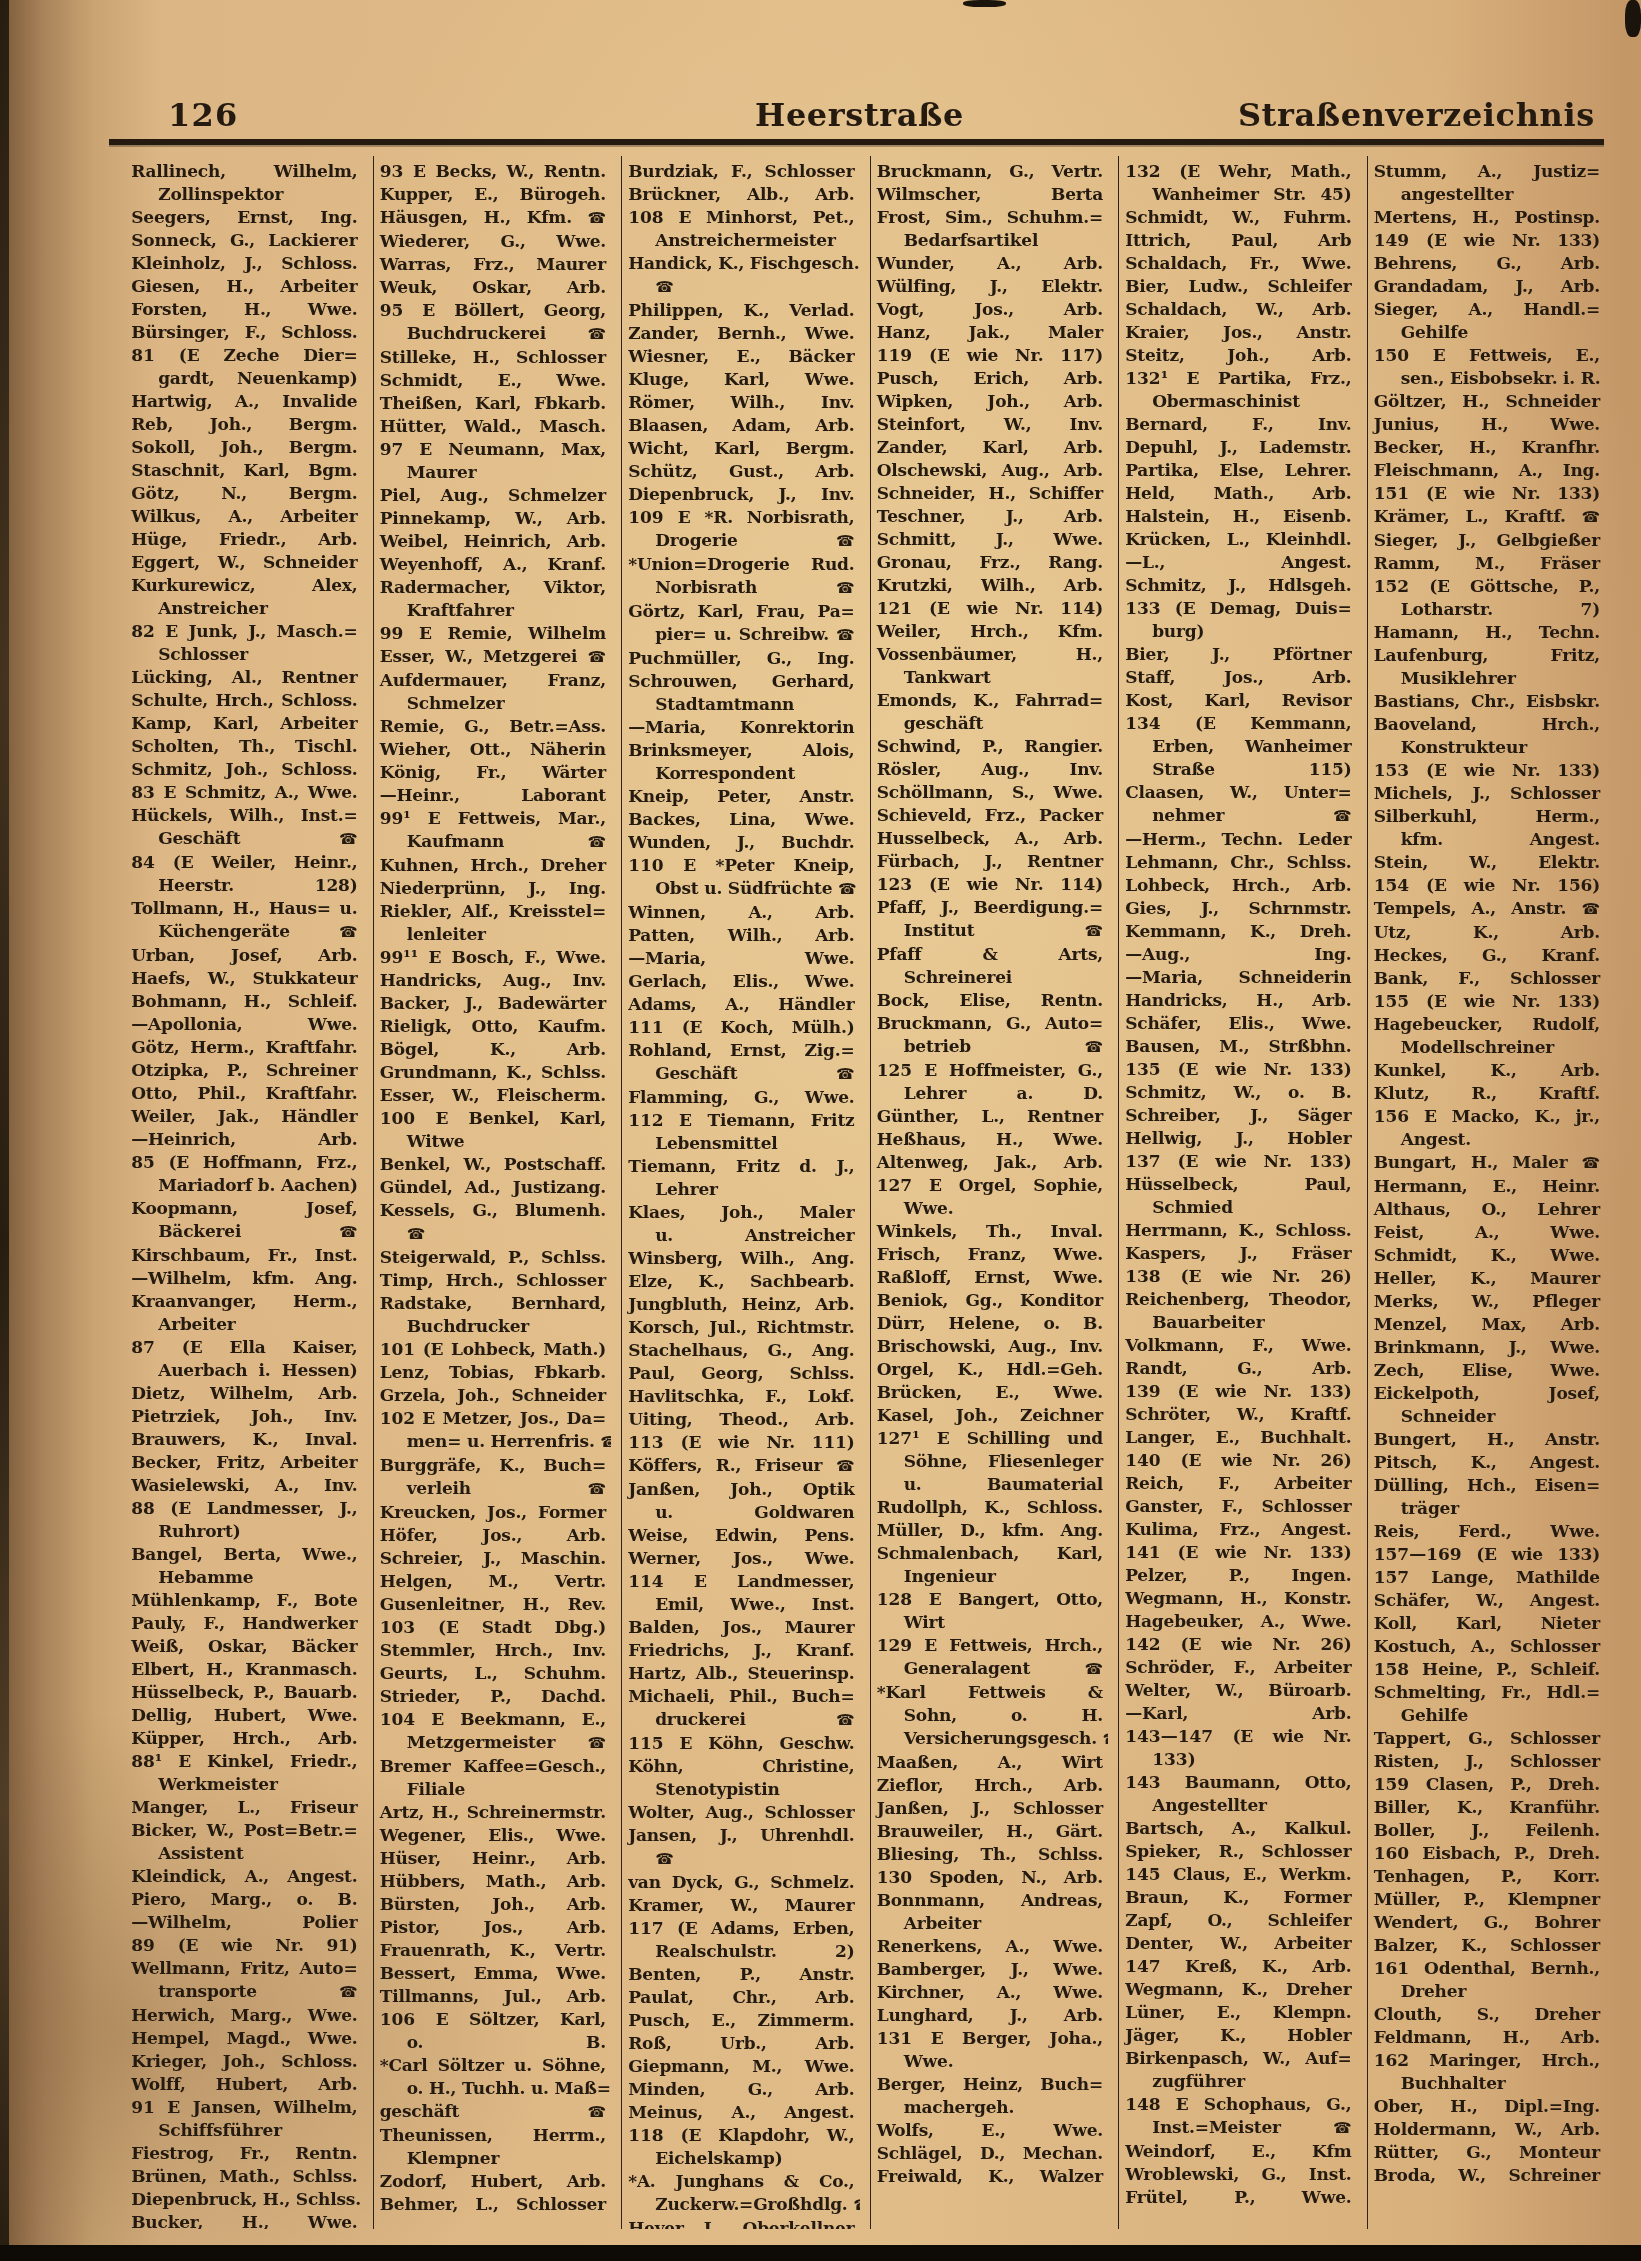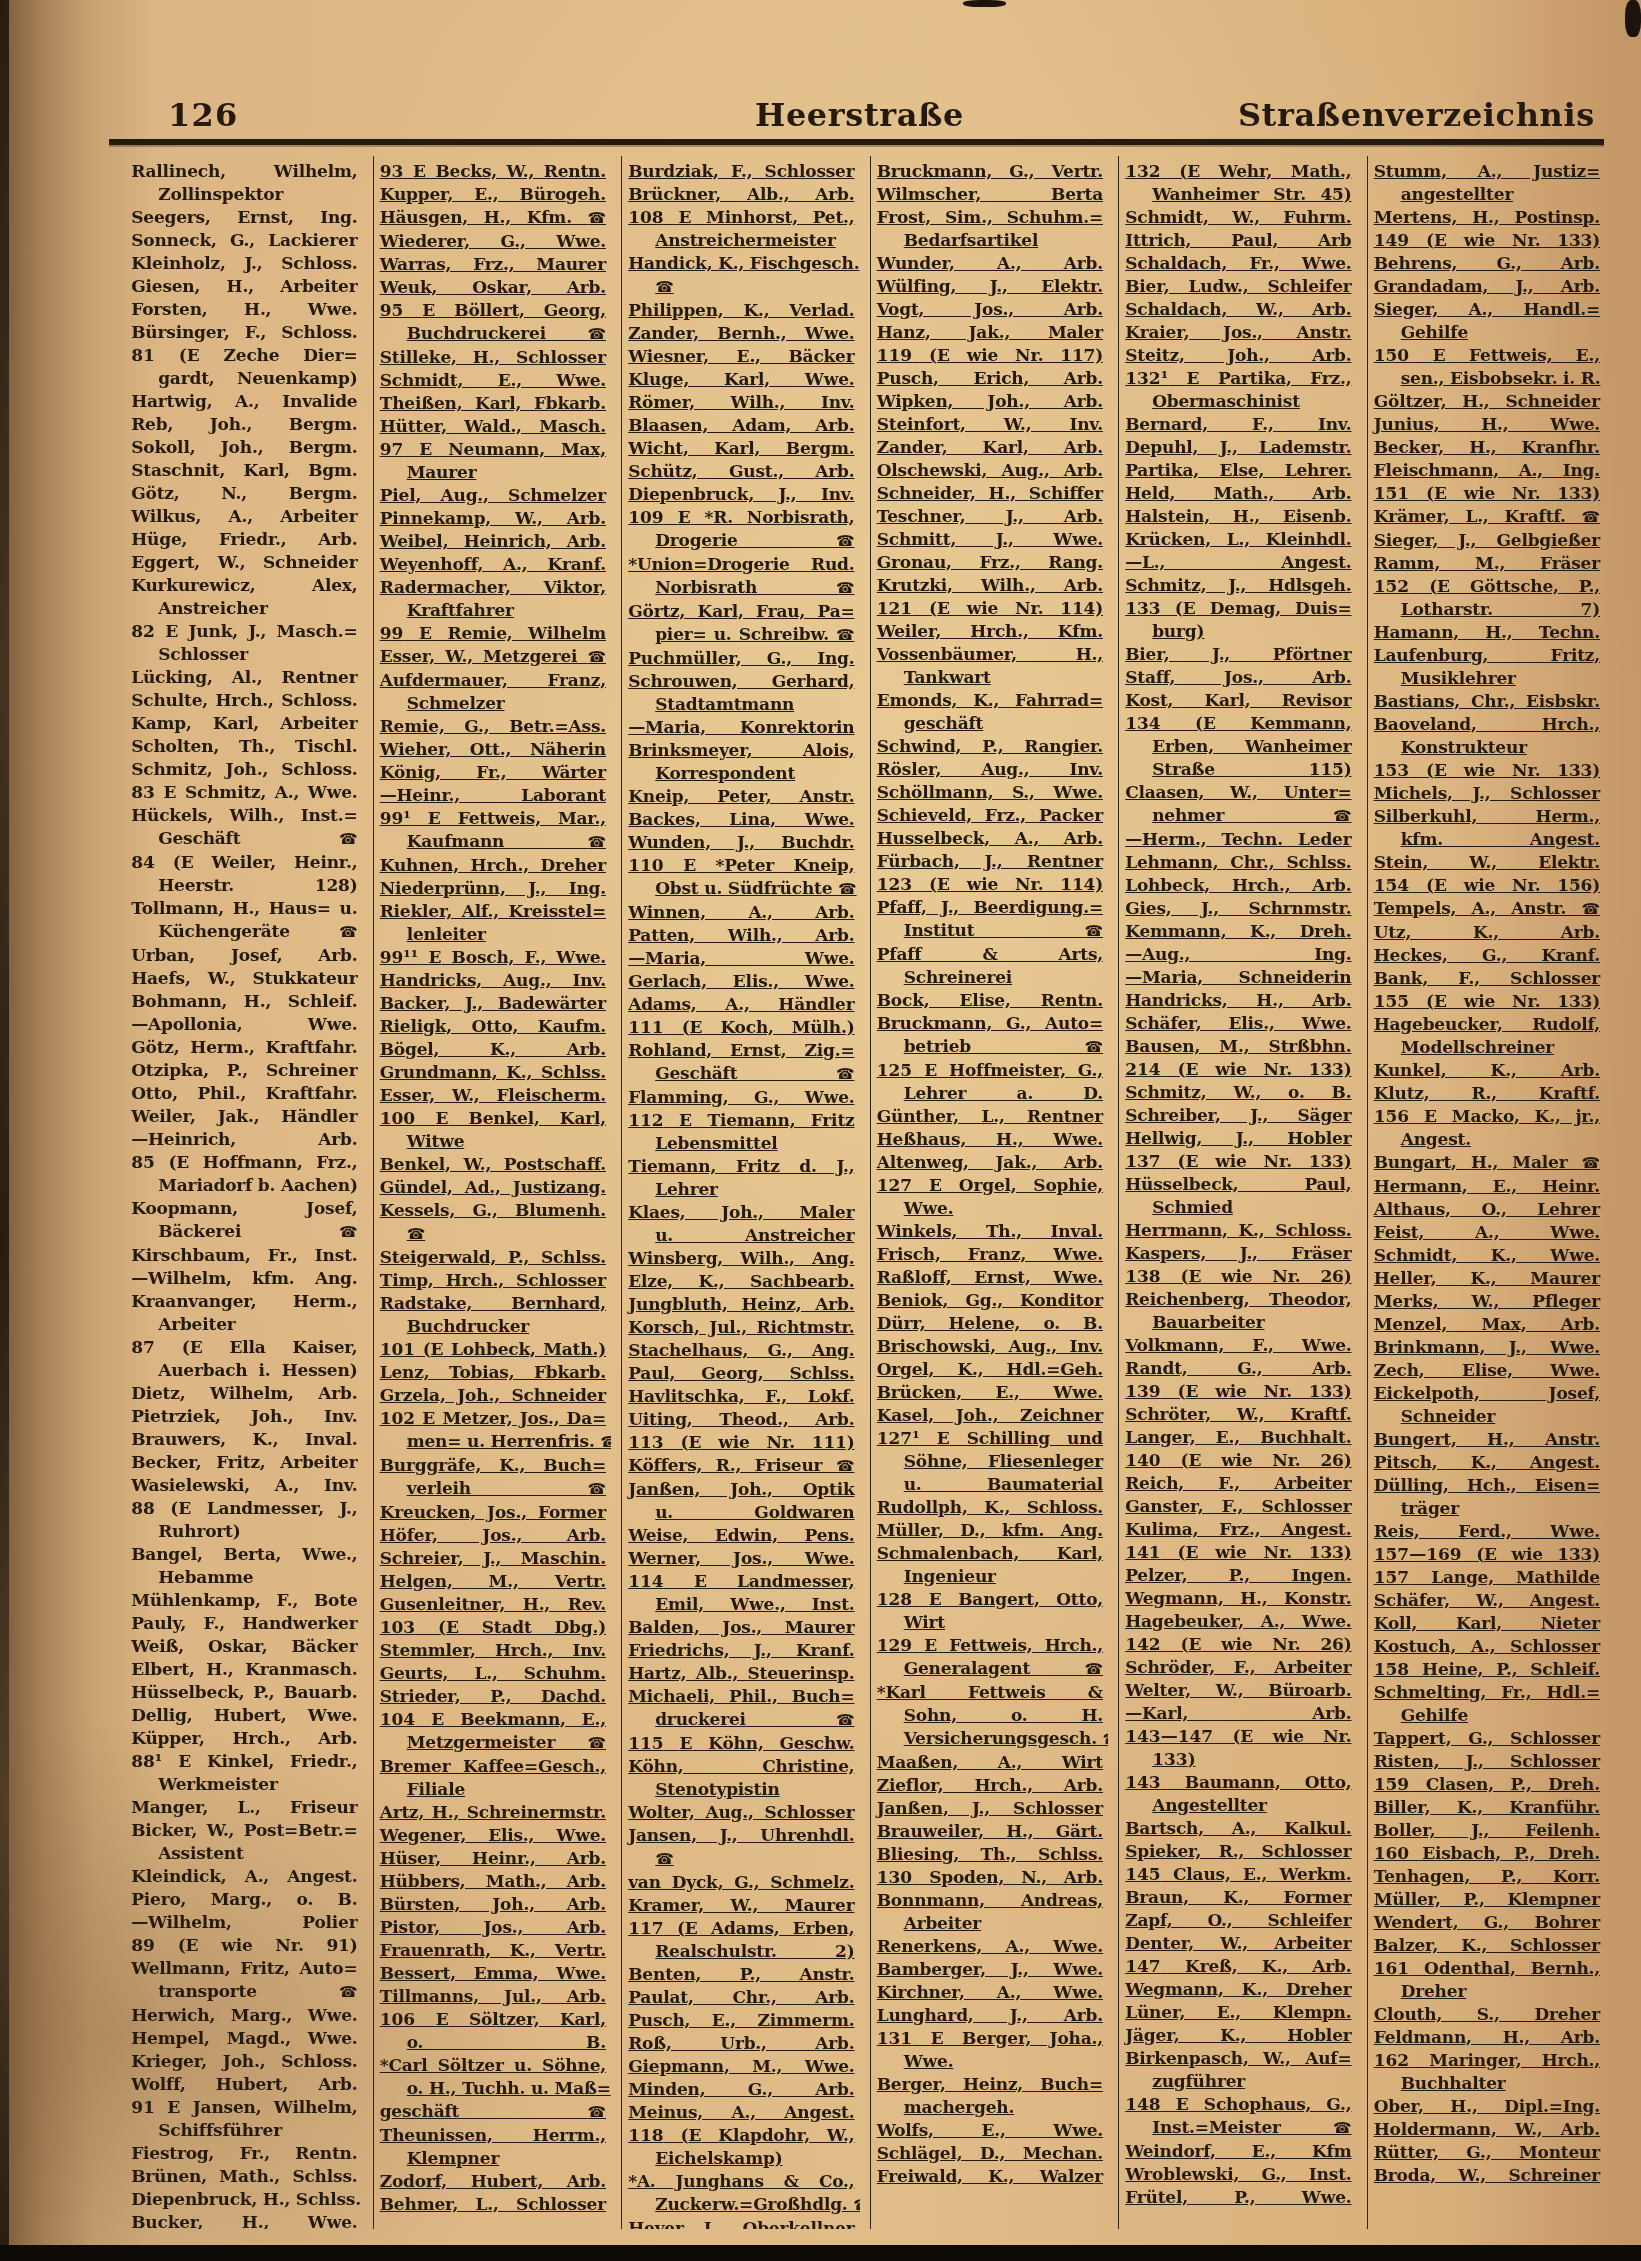--- a/index.html
+++ b/index.html
@@ -14,21 +14,21 @@
     background:linear-gradient(180deg,#171209 0%,#3a2b1a 30%,#171209 55%,#4a3823 80%,#171209 100%);opacity:.85;}
   .edge-bottom{position:absolute;left:0;bottom:0;width:100%;height:16px;background:#0e0b07;}
   .artifact{position:absolute;background:#1b140c;border-radius:40%;}
   .hdr{position:absolute;left:118px;right:40px;top:93px;height:41px;font-weight:bold;font-size:32px;}
   .hdr .pgno{position:absolute;left:50px;top:2.5px;letter-spacing:1.2px;}
   .hdr .ctr{position:absolute;left:0;right:0;top:2.5px;text-align:center;letter-spacing:0.6px;}
   .hdr .rgt{position:absolute;right:6.2px;top:2.5px;letter-spacing:0.6px;margin-left:34px;}
   .hrule{position:absolute;left:109px;right:37px;top:139px;height:5.6px;background:#241a10;box-shadow:0 1.9px 0 rgba(36,26,16,.35);}
   .cols{position:absolute;left:115px;right:36px;top:156px;bottom:32px;display:flex;}
   .col{flex:1 1 0;padding:3.7px 5px 0 6.2px;overflow:hidden;margin-left:10px;}
-  .col + .col{border-left:1.9px solid #2e2215;text-decoration:underline;}
+  .col + .col{border-left:1.9px solid #2e2215;}
   .line{font-size:17px;line-height:23px;font-weight:bold;letter-spacing:-0.2px;
     text-align:justify;text-align-last:justify;white-space:nowrap;}
   .line.cont{padding-left:27px;}
   .hn{font-weight:bold;letter-spacing:0;}
   .bell{font-family:"DejaVu Sans","Liberation Sans",sans-serif;font-size:15px;}
 </style>
 </head>
 <body>
 
 <div class="page">
@@ -440,21 +440,21 @@
         <div class="line">—Herm., Techn. Leder</div>
         <div class="line">Lehmann, Chr., Schlss.</div>
         <div class="line">Lohbeck, Hrch., Arb.</div>
         <div class="line">Gies, J., Schrnmstr.</div>
         <div class="line">Kemmann, K., Dreh.</div>
         <div class="line">—Aug., Ing.</div>
         <div class="line">—Maria, Schneiderin</div>
         <div class="line">Handricks, H., Arb.</div>
         <div class="line">Schäfer, Elis., Wwe.</div>
         <div class="line">Bausen, M., Strßbhn.</div>
-        <div class="line"><span class="hn">214</span> (<span class="hn">E</span> wie Nr. 133)</div>
+        <div class="line"><span class="hn">135</span> (<span class="hn">E</span> wie Nr. 133)</div>
         <div class="line">Schmitz, W., o. B.</div>
         <div class="line">Schreiber, J., Säger</div>
         <div class="line">Hellwig, J., Hobler</div>
         <div class="line"><span class="hn">137</span> (<span class="hn">E</span> wie Nr. 133)</div>
         <div class="line">Hüsselbeck, Paul,</div>
         <div class="line cont">Schmied</div>
         <div class="line">Herrmann, K., Schloss.</div>
         <div class="line">Kaspers, J., Fräser</div>
         <div class="line"><span class="hn">138</span> (<span class="hn">E</span> wie Nr. 26)</div>
         <div class="line">Reichenberg, Theodor,</div>

